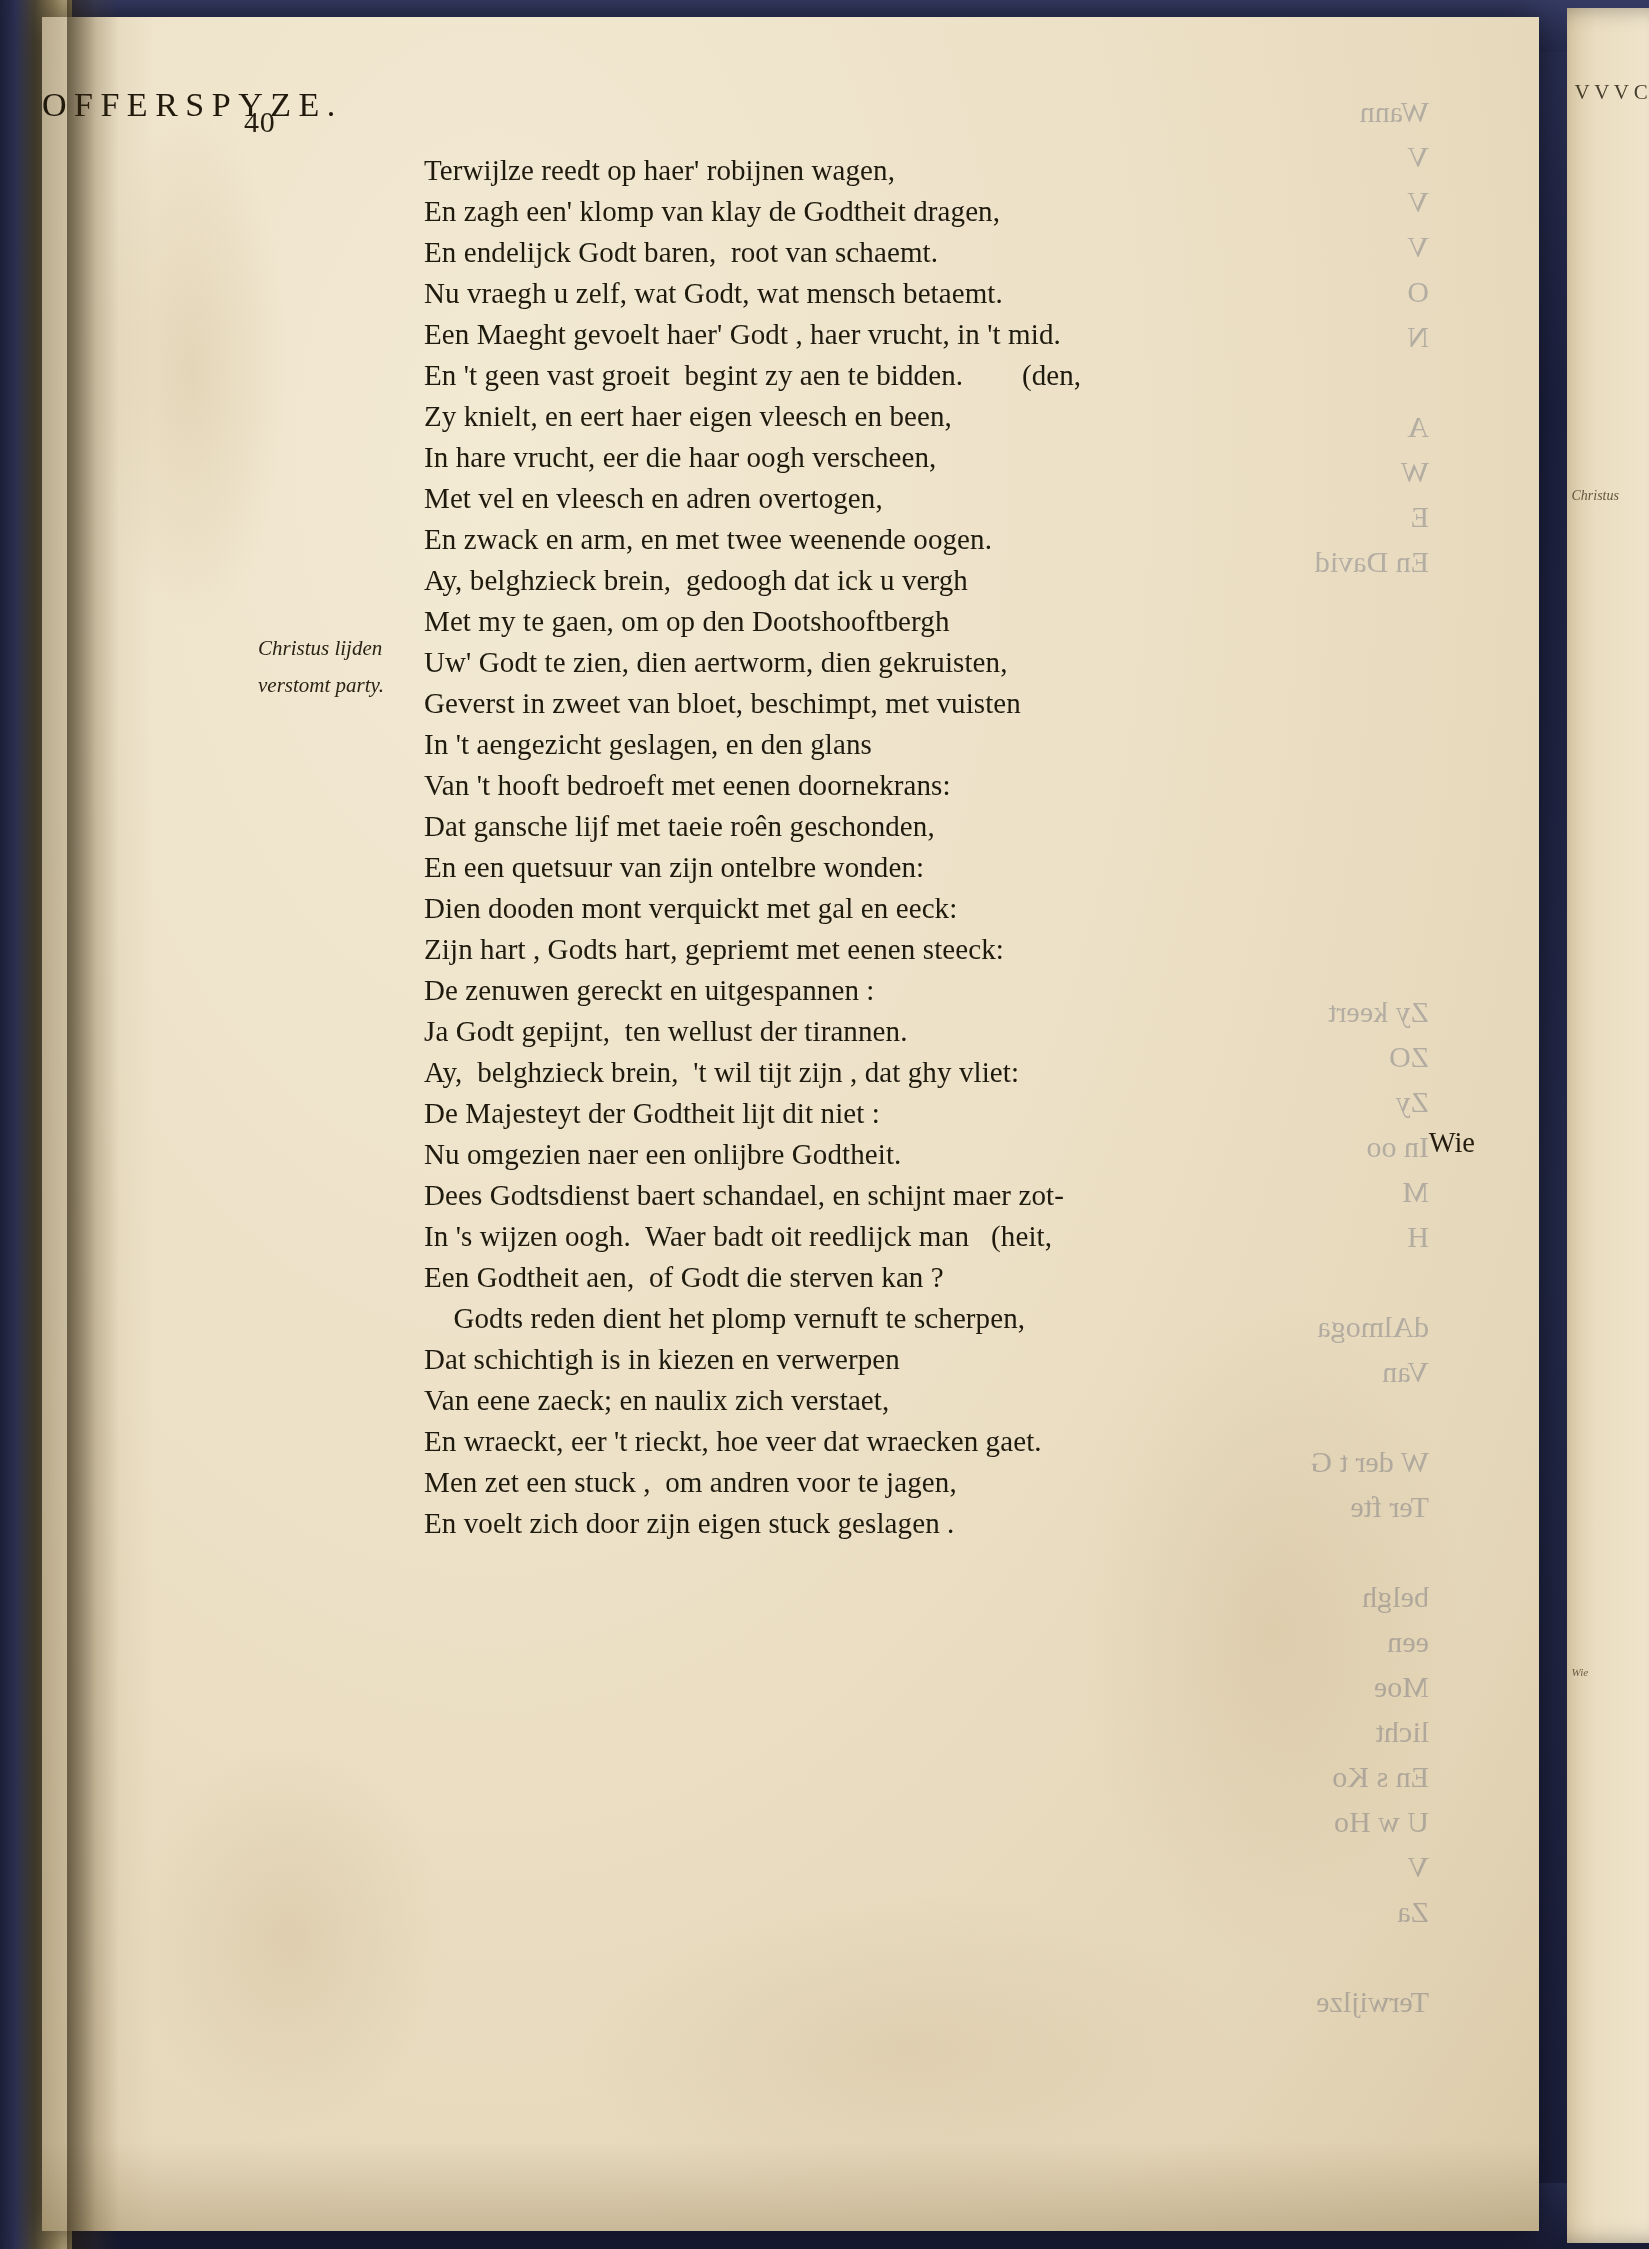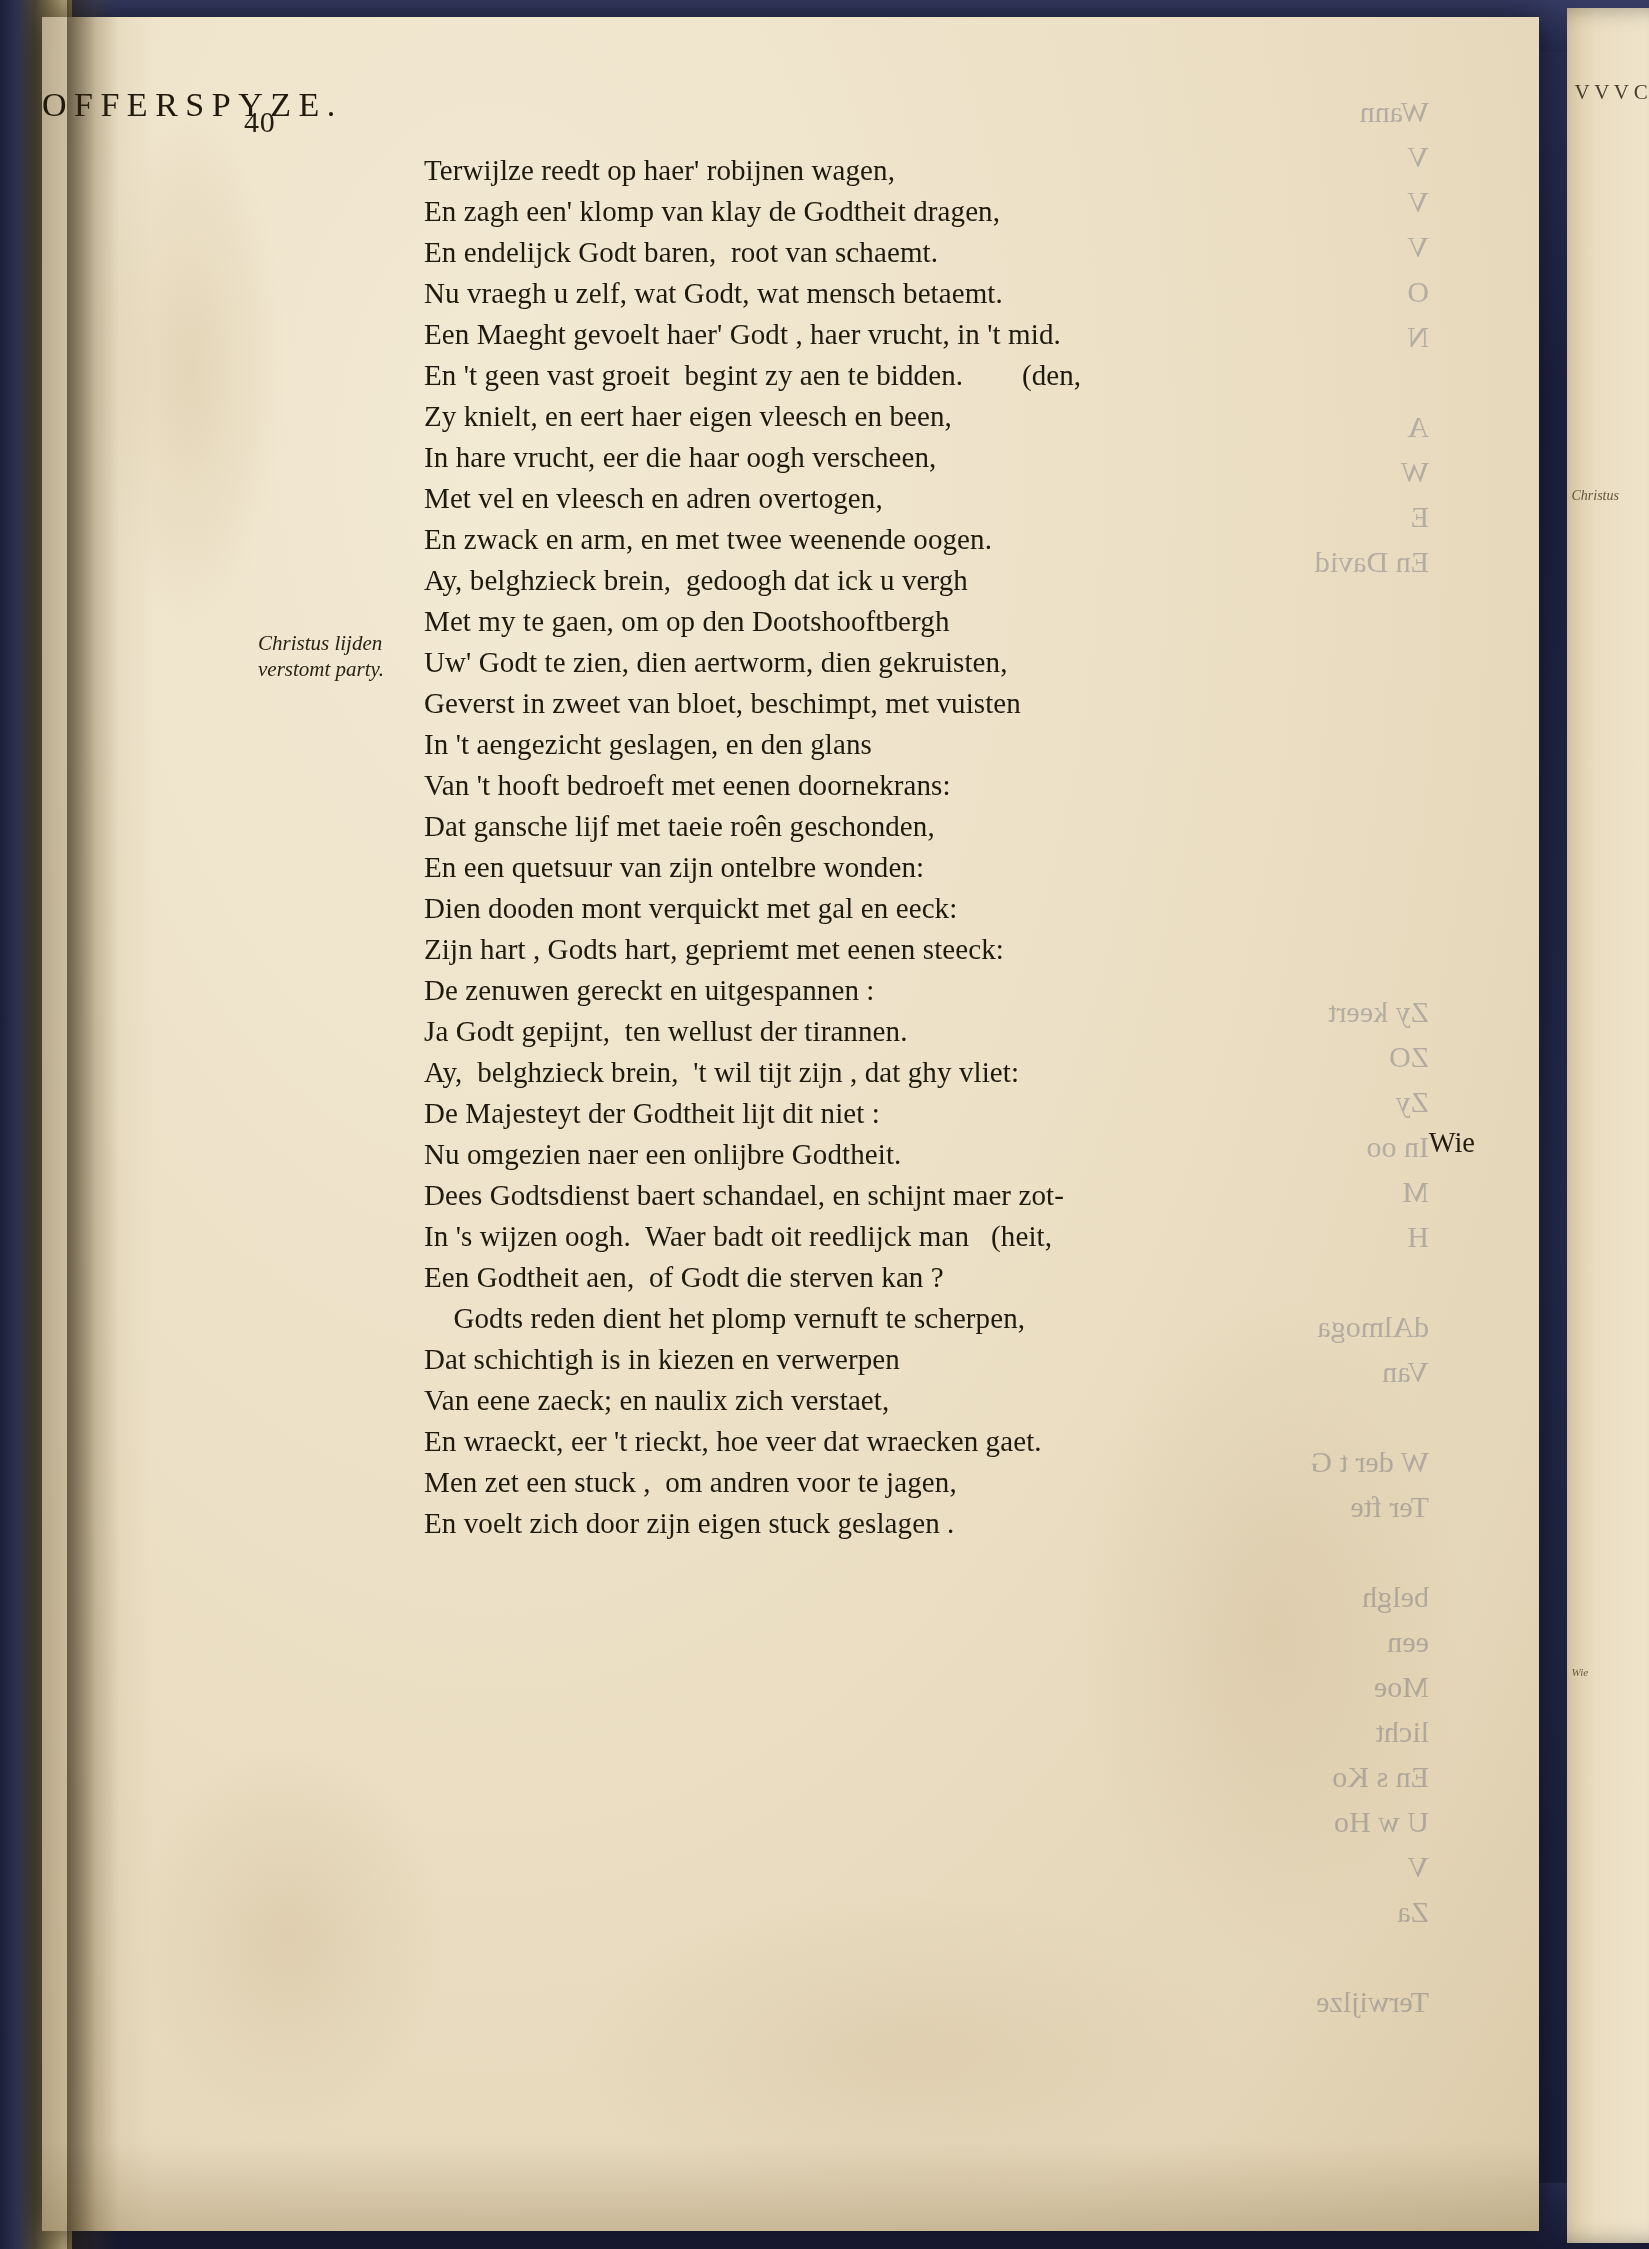--- a/index.html
+++ b/index.html
@@ -152,21 +152,21 @@
     white-space: pre;
   }
   .verse .line { display: block; height: 41px; }
 
   .marginal {
     position: absolute;
     left: 216px; top: 613px;
     width: 157px;
     font-style: italic;
     font-size: 21px;
-    line-height: 26px;
+    line-height: 37px;
     color: #2a2214;
   }
 
   .catchword {
     position: absolute;
     right: 64px; bottom: 1072px;
     font-size: 28.5px;
     color: #241d10;
   }
 

